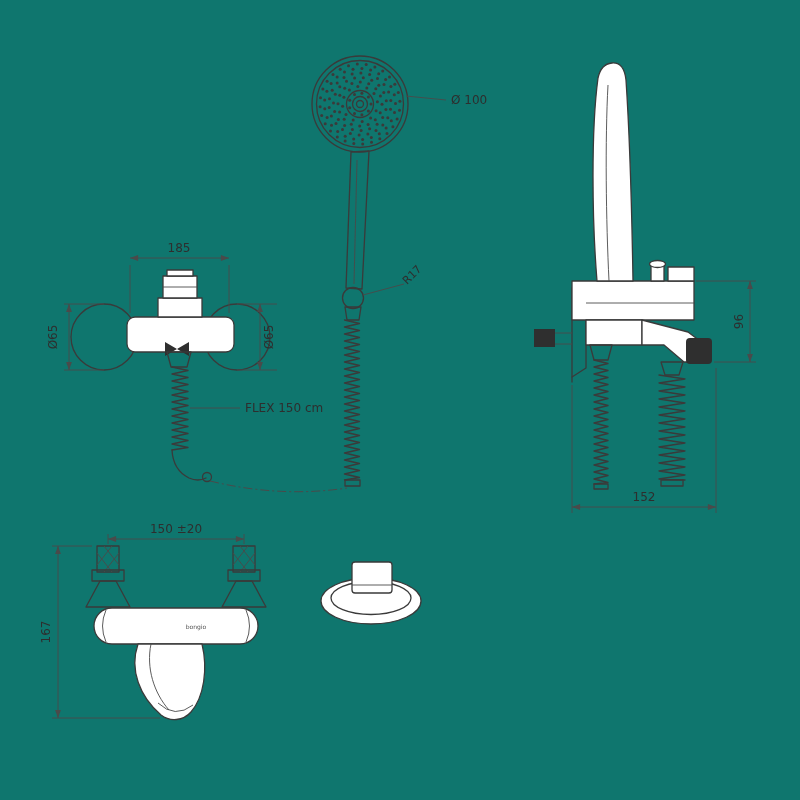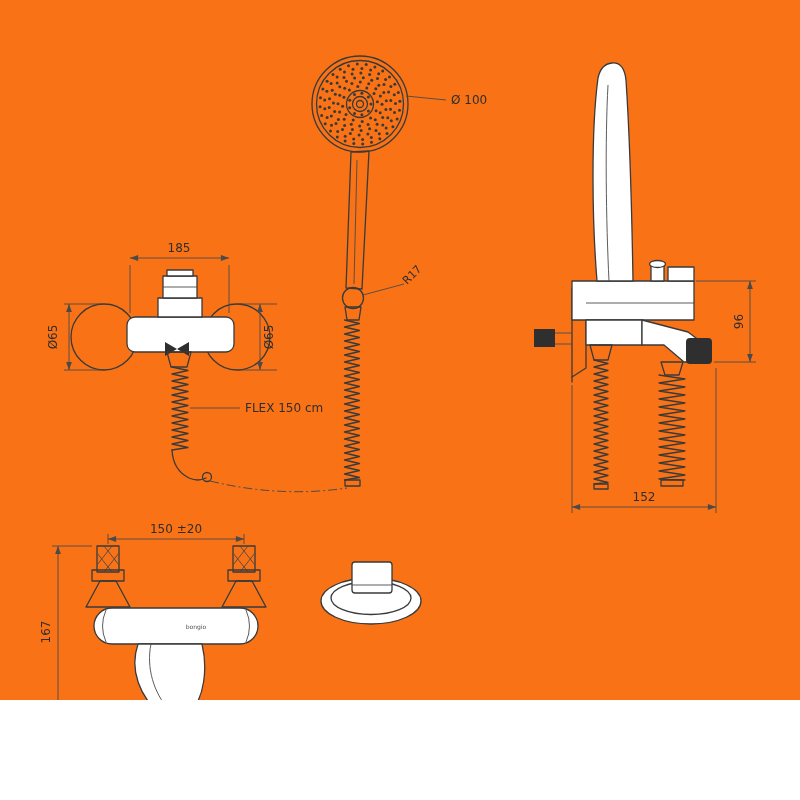--- a/index.html
+++ b/index.html
@@ -1,16 +1,16 @@
 <!DOCTYPE html>
 <html><head>
 <meta charset="utf-8">
 <style>
   html,body{margin:0;padding:0;background:#ffffff;}
-  .canvas{position:relative;width:800px;height:700px;background:#f97316;overflow:hidden;}
+  .canvas{position:relative;width:800px;height:800px;background:#0f766e;overflow:hidden;}
   svg{display:block;}
   text{font-family:"DejaVu Sans","Liberation Sans",sans-serif;fill:#2e2e2e;}
   .dim-text{font-size:12px;}
   .small-text{font-size:11px;}
   .brand-text{font-size:6px;fill:#555555;}
   .outline{fill:none;stroke:#3a3a3a;stroke-width:1.3;stroke-linejoin:round;stroke-linecap:round;}
   .thin{fill:none;stroke:#4a4a4a;stroke-width:0.9;}
   .solid{fill:#2f2f2f;stroke:none;}
   .dashdot{fill:none;stroke:#4a4a4a;stroke-width:1;stroke-dasharray:9 3 2 3;}
   .whitefill{fill:#ffffff;stroke:#3a3a3a;stroke-width:1.3;stroke-linejoin:round;}

